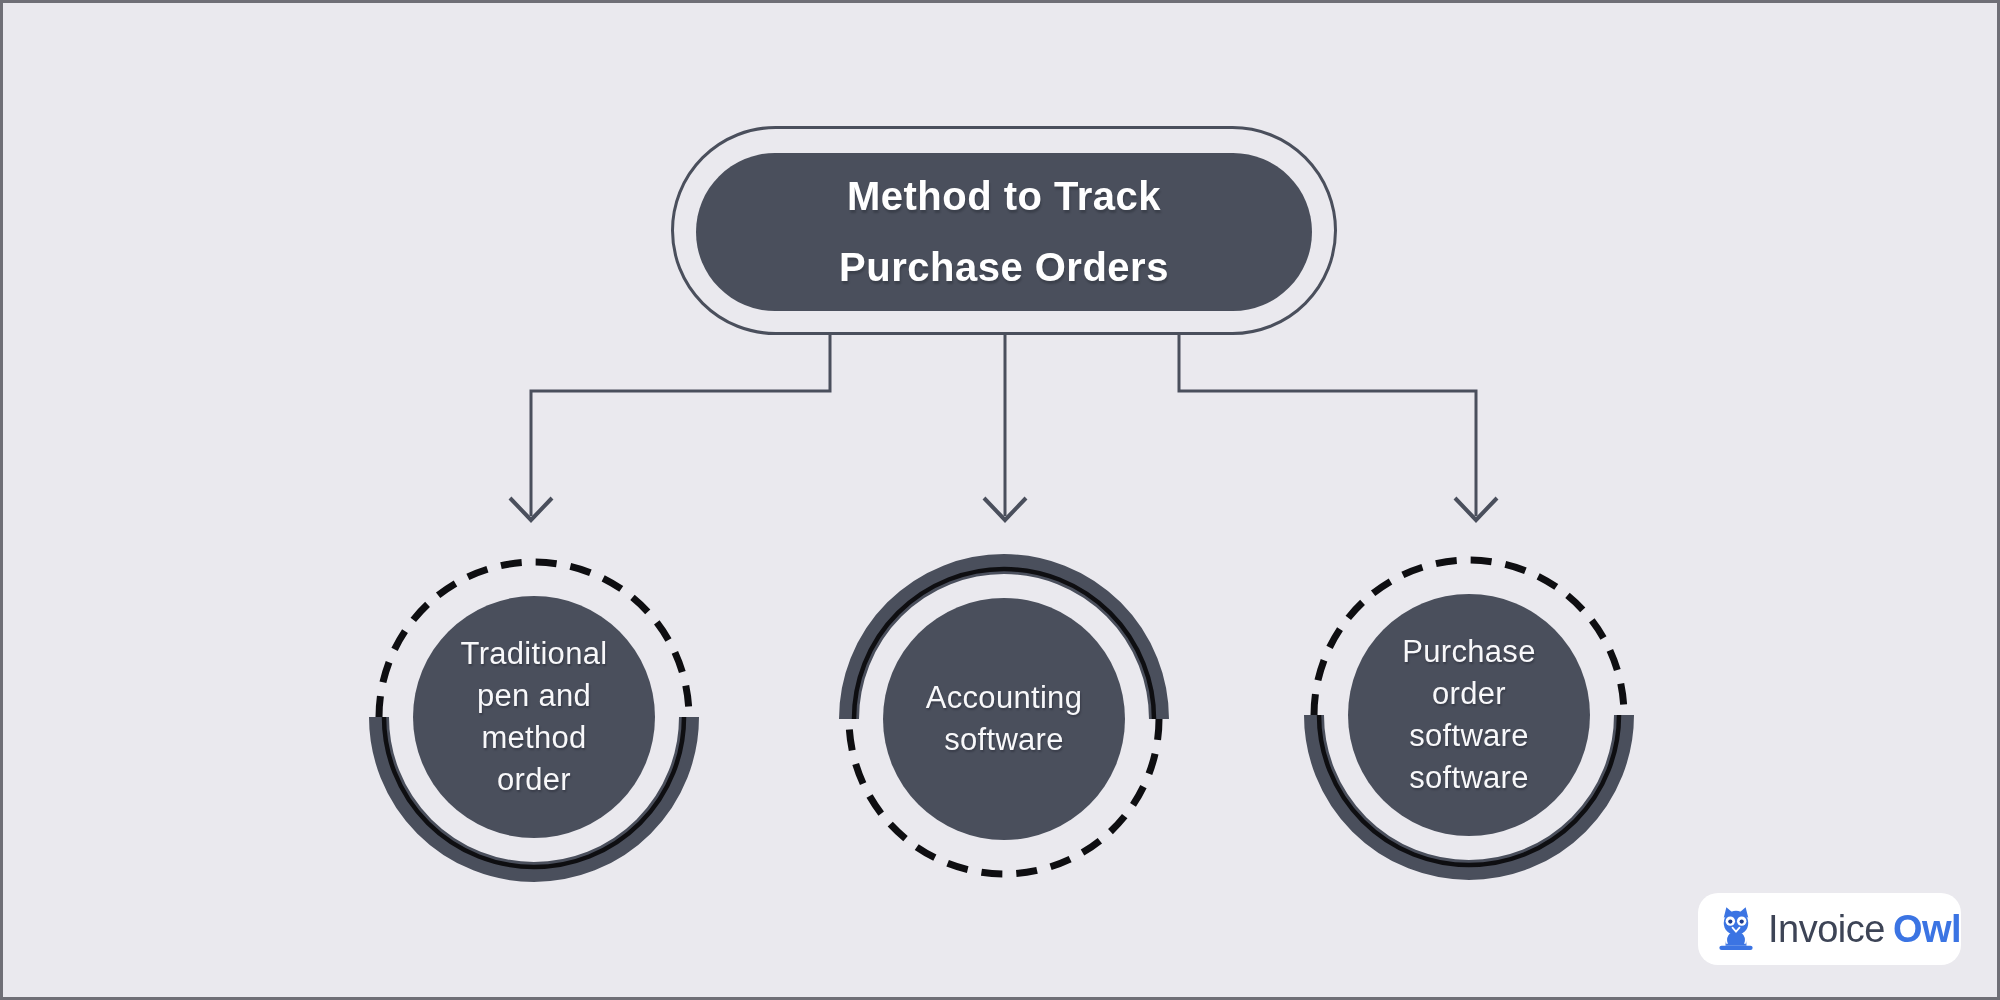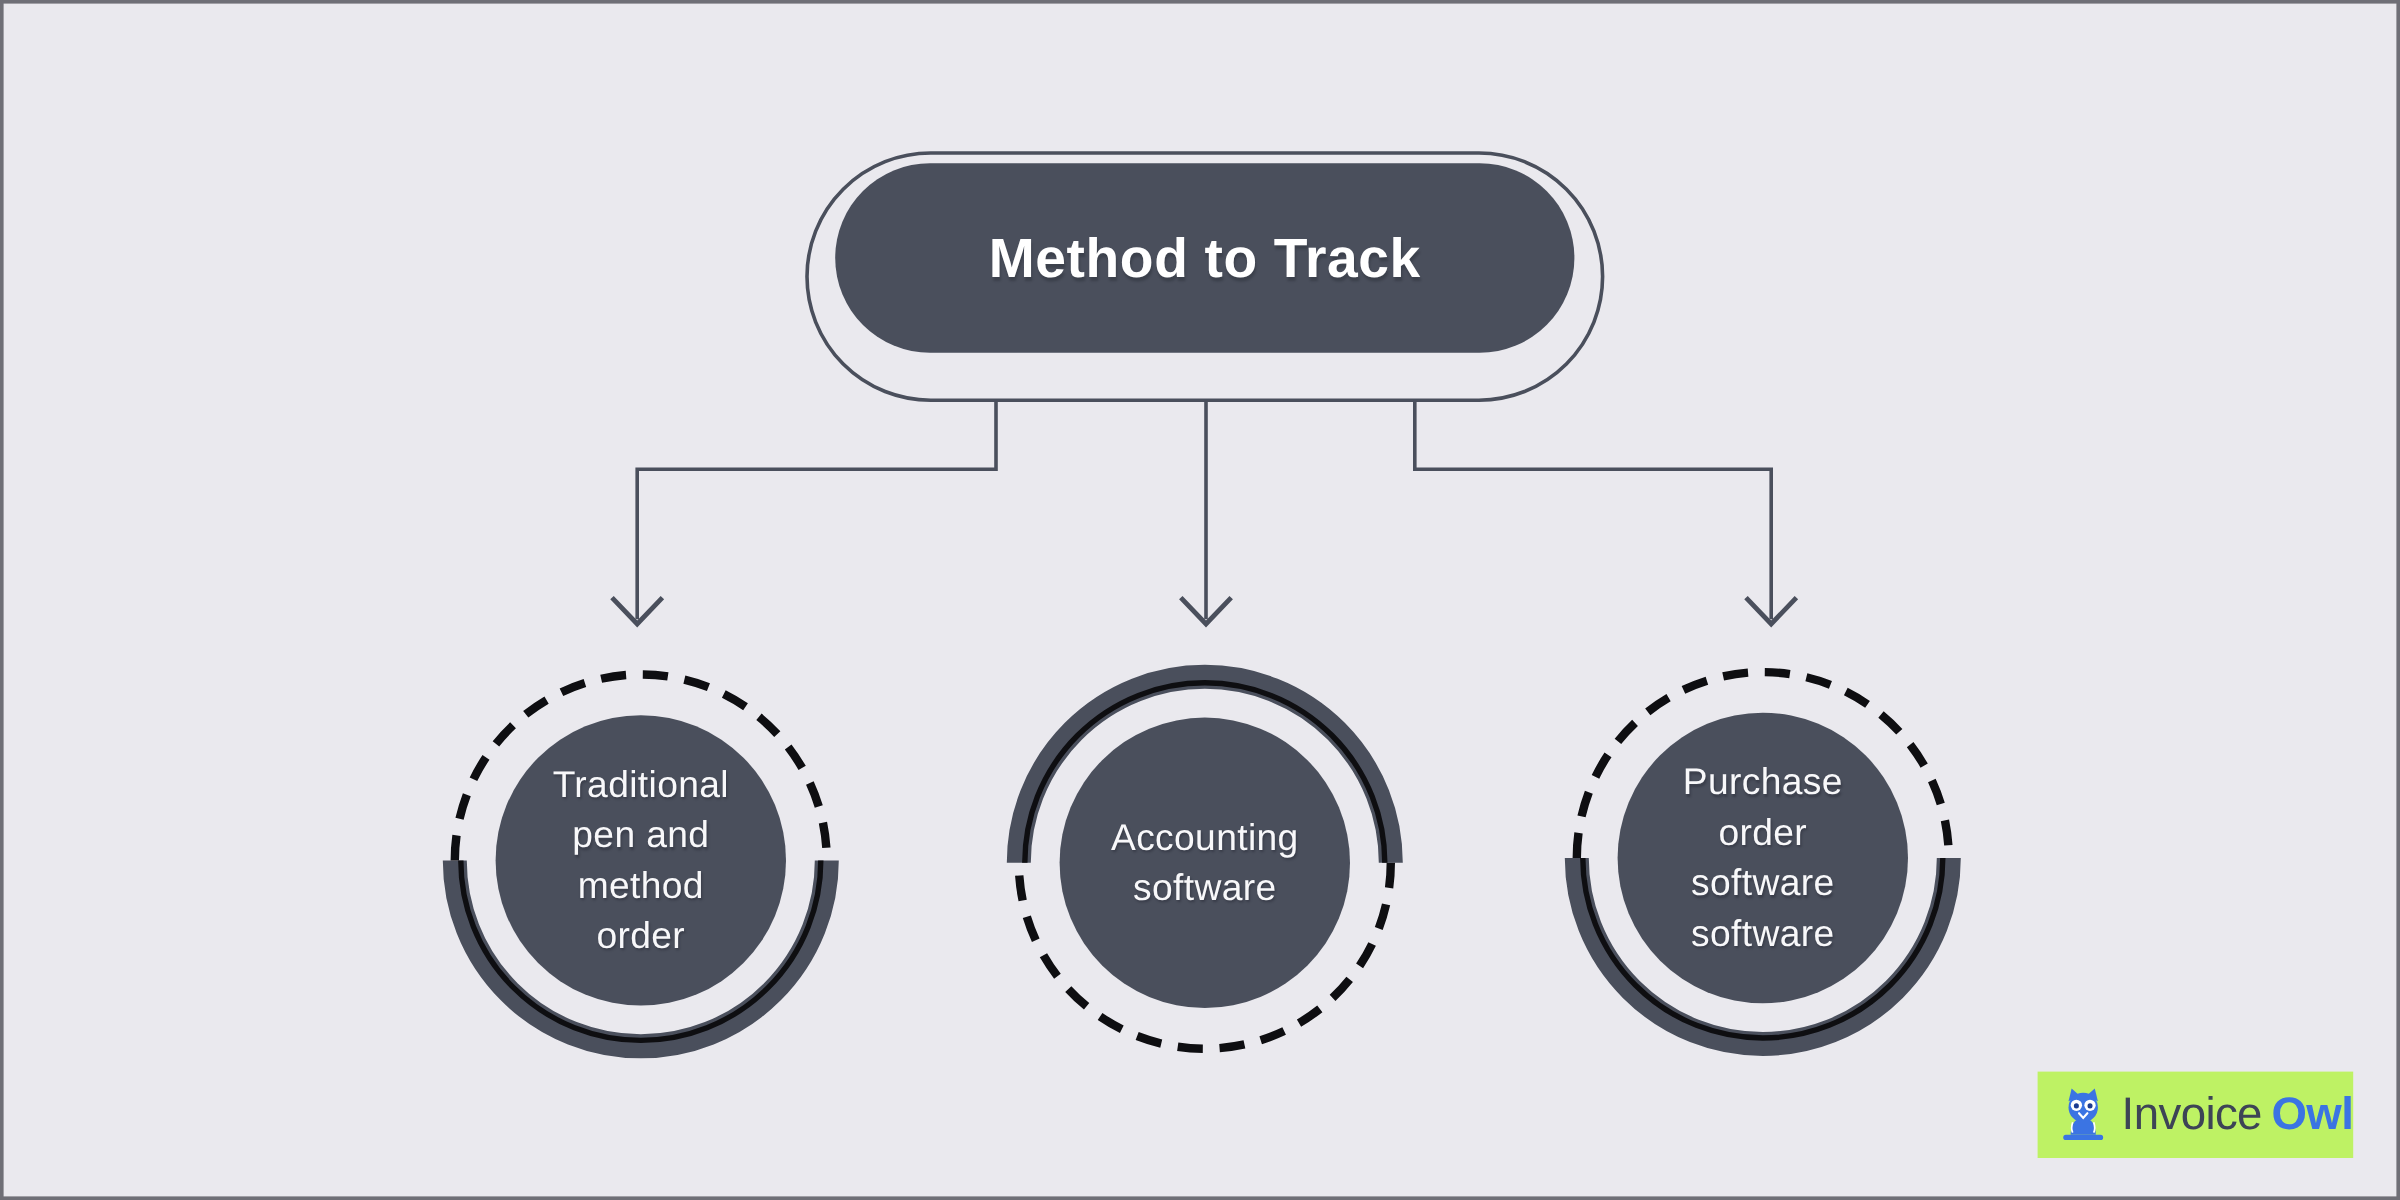--- a/index.html
+++ b/index.html
@@ -38,30 +38,30 @@
   .title-outline {
     position: absolute;
     left: 668px; top: 123px;
     width: 666px; height: 209px;
     border: 3px solid #4a4f5c;
     border-radius: 110px;
     box-sizing: border-box;
   }
   .title-pill {
     position: absolute;
-    left: 693px; top: 133px;
+    left: 693px; top: 150px;
     width: 616px; height: 158px;
     background: #4a4f5c;
     border-radius: 90px;
     display: flex;
     flex-direction: column;
     align-items: center;
     justify-content: center;
     color: #ffffff;
-    font-size: 46px;
+    font-size: 40px;
     font-weight: 700;
     line-height: 71px;
     letter-spacing: 0.5px;
     text-shadow: 1px 3px 2px rgba(10,12,20,0.22);
     white-space: nowrap;
   }
 
   
   .node {
     position: absolute;
@@ -104,22 +104,22 @@
     letter-spacing: 0.3px;
     text-align: right;
     text-shadow: 1px 2px 2px rgba(10,12,20,0.28);
   }
 
   
   .logo {
     position: absolute;
     left: 1695px; top: 890px;
     width: 263px; height: 72px;
-    background: #bef264;
-    border-radius: 0;
+    background: #ffffff;
+    border-radius: 20px;
     display: flex;
     align-items: center;
     box-sizing: border-box;
     padding-left: 17px;
   }
   .logo .owl-glyph { flex: 0 0 auto; }
   .logo-text {
     font-size: 38px;
     letter-spacing: -0.5px;
     margin-left: 11px;
@@ -138,20 +138,21 @@
     <path class="conn" d="M 1002 332 L 1002 513"></path>
     <path class="conn" d="M 1176 332 L 1176 388 L 1473 388 L 1473 513"></path>
     <path class="chev" d="M 507 495 L 528 517 L 549 495"></path>
     <path class="chev" d="M 981 495 L 1002 517 L 1023 495"></path>
     <path class="chev" d="M 1452 495 L 1473 517 L 1494 495"></path>
   </svg>
 
   <div class="title-outline"></div>
   <div class="title-pill">
     <div class="title-line">Method to Track</div>
+    <div class="title-line">Purchase Orders</div>
   </div>
 
   <div class="node" style="left:361px; top:544px;">
     <svg class="rings" viewBox="0 0 340 340">
       <path class="arc-solid" d="M 15 170 A 155 155 0 0 0 325 170"></path>
       <path class="arc-accent" d="M 20 170 A 150 150 0 0 0 320 170"></path>
       <path class="arc-dashed" d="M 15 170 A 155 155 0 0 1 325 170"></path>
     </svg>
     <div class="node-label">
       <div>Traditional</div>

